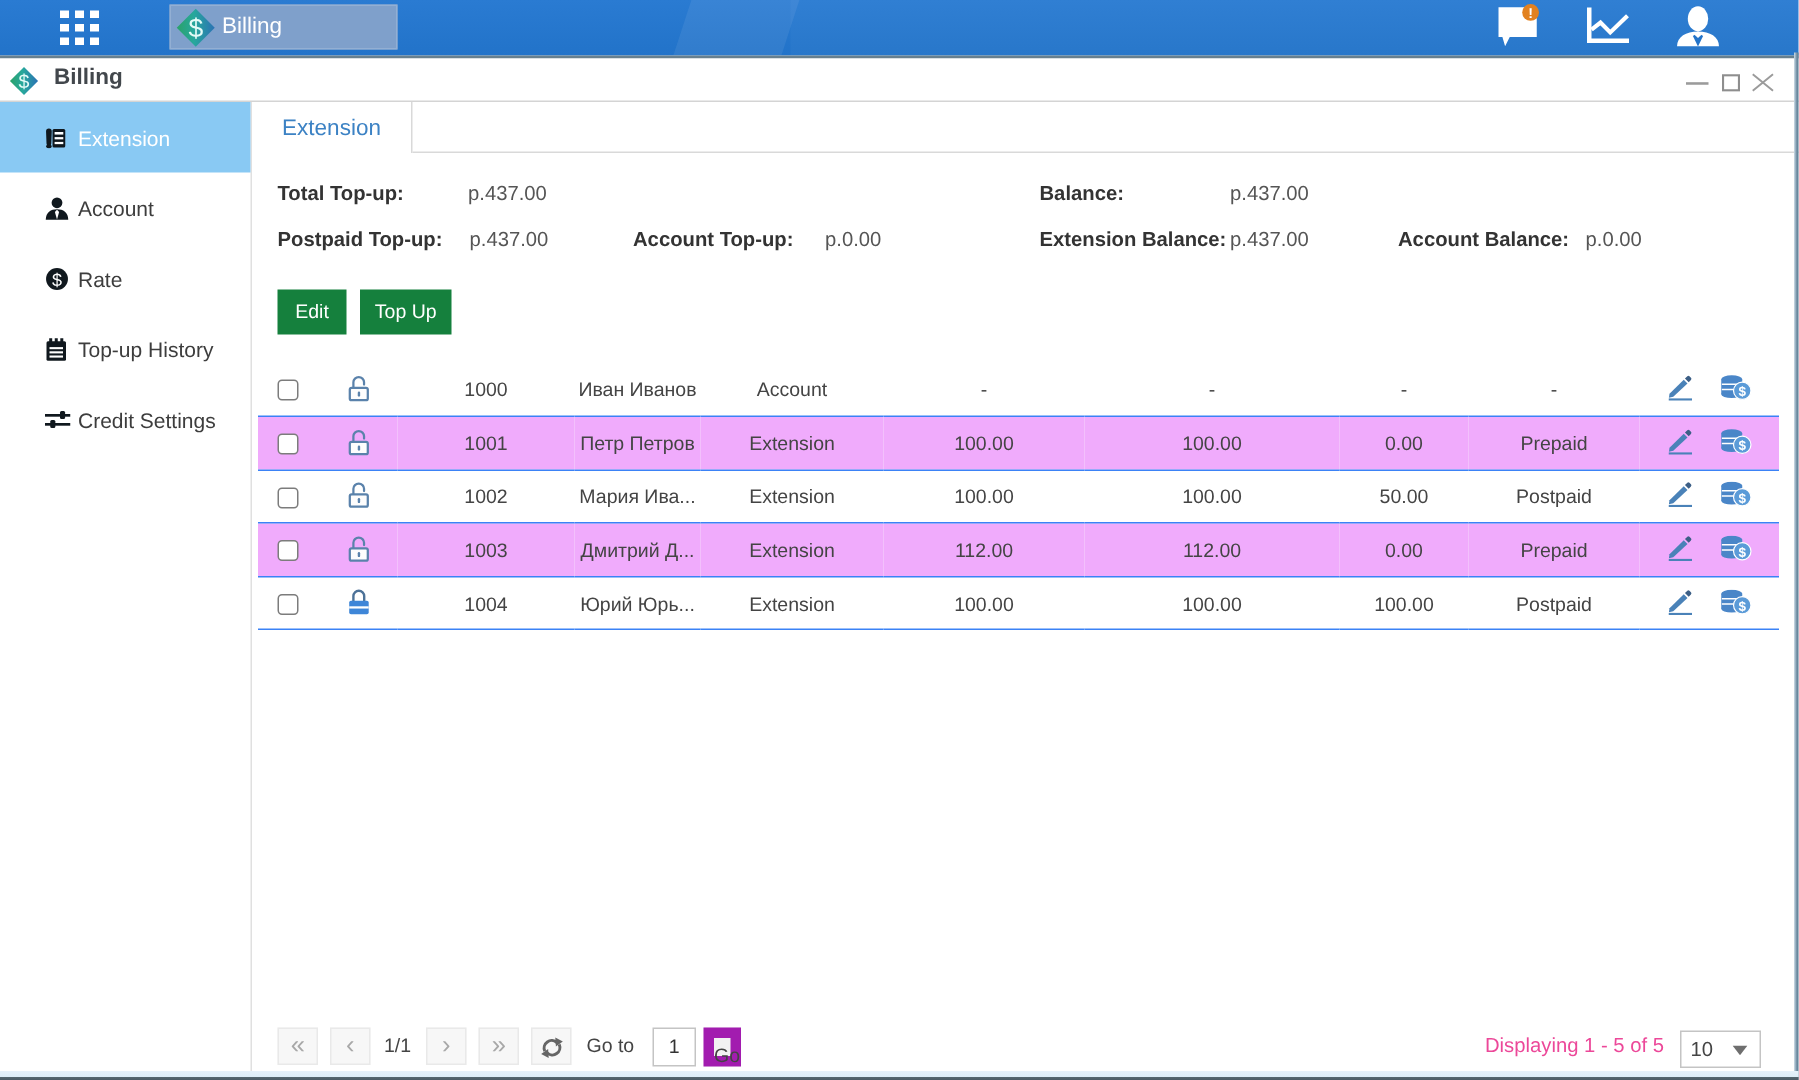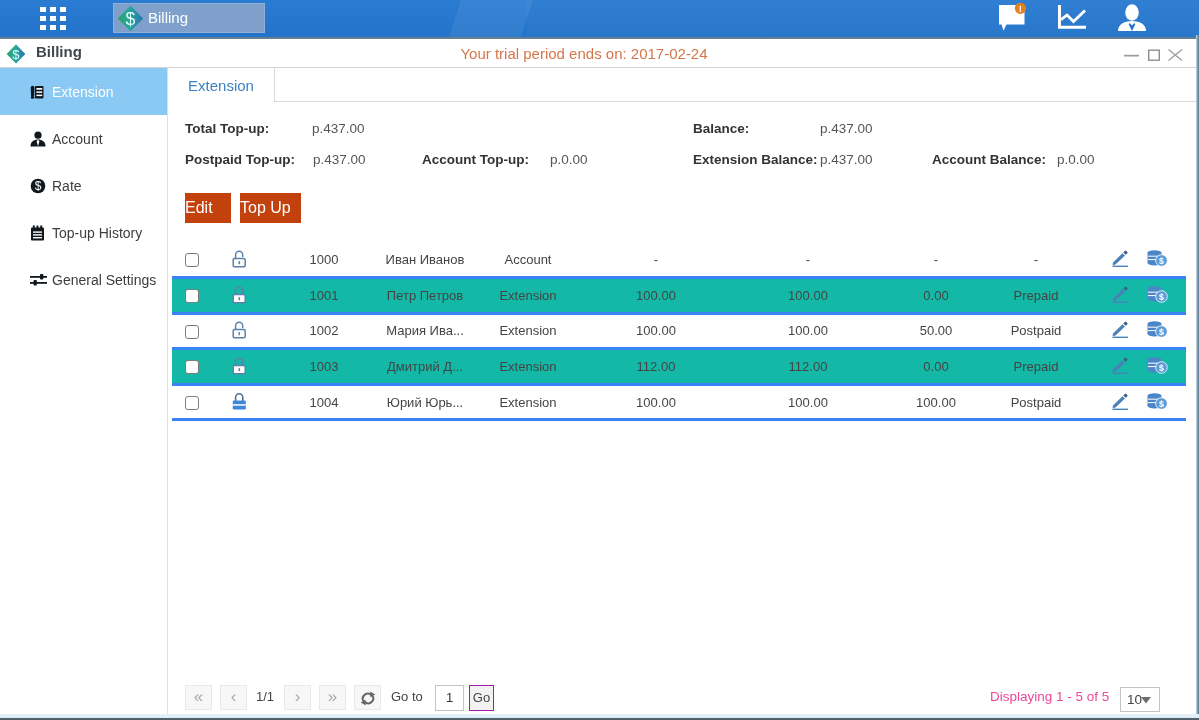--- a/index.html
+++ b/index.html
@@ -34,42 +34,42 @@
   
   .content { position:absolute; left:168px; top:68px; width:1031px; height:652px; background:#fff; }
   .tabrow { position:absolute; left:0; top:0; width:1031px; height:34px; border-bottom:1px solid #d9d9d9; }
   .tab { position:absolute; left:0; top:0; width:107px; height:34px; background:#fff; border-right:1px solid #d9d9d9;
     text-align:center; line-height:35px; font-size:15px; color:#3c82c4; z-index:2; }
 
   .stats { position:absolute; left:0; top:33px; width:1031px; }
   .stat { position:absolute; font-size:13.5px; color:#555; white-space:nowrap; }
   .stat b { color:#333; }
 
-  .btn { position:absolute; background:#c2410c; color:#fff; font-size:16px;
-    }
+  .btn { position:absolute; background:#15803d; color:#fff; font-size:13px;
+    text-align:center; }
 
   
   table.grid { position:absolute; left:4px; top:174px; width:1014px; border-collapse:collapse; table-layout:fixed; }
   table.grid th { height:32px; border-top:1px solid #e4e4e4; border-bottom:1px solid #e4e4e4;
     font-size:13px; font-weight:normal; color:#444; text-align:center; }
-  table.grid td { height:35.6px; border-bottom:3px solid #3b82f6; font-size:13px; color:#444; text-align:center; }
-  tr.alt td { background:#14b8a6; }
+  table.grid td { height:35.6px; border-bottom:1px solid #3b82f6; font-size:13px; color:#444; text-align:center; }
+  tr.alt td { background:#f0abfc; }
   .cb { display:inline-block; width:14px; height:14px; border:1.4px solid #7c7c7c; border-radius:3px; background:#fff; vertical-align:middle; }
 
   
   .pager { position:absolute; left:0; top:617px; width:1031px; height:35px; font-size:13px; color:#555; }
   .pbtn { position:absolute; top:0; width:27px; height:25px; background:#f7f7f7; border:1px solid #e9e9e9;
     text-align:center; color:#a8a8a8; font-size:17px; line-height:22px; }
   .pnum { position:absolute; top:4px; font-size:13px; color:#444; }
   .ginput { position:absolute; top:0; width:29px; height:26px; border:1px solid #c4c4c4; background:#fff;
     font-size:13px; color:#333; text-align:center; line-height:24px; }
-  .gobtn { position:absolute; top:0; width:25px; height:26px; background:#f2f2f2; border:1px solid #a21caf;
+  .gobtn { position:absolute; top:0; width:25px; height:26px; background:#f2f2f2; border:7px solid #a21caf;
     text-align:center; font-size:13px; color:#444; line-height:24px; }
   .disp { position:absolute; top:4px; font-size:13.5px; color:#ec4899; }
-  .combo { position:absolute; top:2px; width:40px; height:25px; border:1px solid #c4c4c4; background:#fff; }
+  .combo { position:absolute; top:2px; width:54px; height:25px; border:1px solid #c4c4c4; background:#fff; }
   .combo .val { position:absolute; left:6px; top:4px; font-size:13.5px; color:#444; }
 
   
   .frame-right { position:absolute; right:0; top:35px; width:3px; height:685px;
     background:linear-gradient(90deg,#cfdde8 0%,#7a97ab 55%,#587890 100%); }
   .frame-bottom { position:absolute; left:0; top:714px; width:1199px; height:6px;
     background:linear-gradient(180deg,#e6f1fa 0%,#ddedf8 62%,#55666f 68%,#4b5b66 100%); }
 </style>
 </head>
 <body>
@@ -122,21 +122,20 @@
   </svg>
 </div>
 
 <div class="slate"></div>
 <div class="titlebar">
   <svg class="ticon" style="left:5.5px;top:5.5px" width="20" height="20" viewBox="0 0 26 26">
     <path d="M13 0.8 L25.2 13 L13 25.2 L0.8 13 Z" fill="url(#dg)"></path>
     <text x="13" y="19" font-size="17" fill="#e3fbf7" text-anchor="middle" font-family="Liberation Sans">$</text>
   </svg>
   <div class="name">Billing</div>
-  <div class="trial">Your trial period ends on: 2017-02-24</div>
   <svg class="winbtns" style="right:16px;width:64px;" width="64" height="14" viewBox="0 0 64 14">
     <rect x="5" y="6.8" width="15" height="1.7" fill="#9b9b9b"></rect>
     <rect x="29.7" y="2.2" width="10.6" height="10" fill="none" stroke="#8e8e8e" stroke-width="1.4"></rect>
     <path d="M49.5 1.5 L63 12.5 M63 1.5 L49.5 12.5" stroke="#9b9b9b" stroke-width="1.3"></path>
   </svg>
 </div>
 
 <div class="sidebar">
   <div class="sitem sel">
     <svg width="14" height="14" viewBox="0 0 14 14">
@@ -176,21 +175,21 @@
     </svg>
     <span class="lbl">Top-up History</span>
   </div>
   <div class="sitem">
     <svg width="17" height="14" viewBox="0 0 17 14">
       <rect x="0" y="3" width="17" height="1.8" fill="#10181e"></rect>
       <rect x="0" y="9" width="17" height="1.8" fill="#10181e"></rect>
       <rect x="10" y="1" width="3.4" height="5.4" rx="1" fill="#10181e"></rect>
       <rect x="3.5" y="7" width="3.4" height="5.4" rx="1" fill="#10181e"></rect>
     </svg>
-    <span class="lbl">General Settings</span>
+    <span class="lbl">Credit Settings</span>
   </div>
 </div>
 
 <div class="content">
   <div class="tabrow">
       <div class="tab">Extension</div>
     </div>
 
   <div class="stats">
     <div class="stat" style="left:17px;top:20px"><b>Total Top-up:</b></div>

